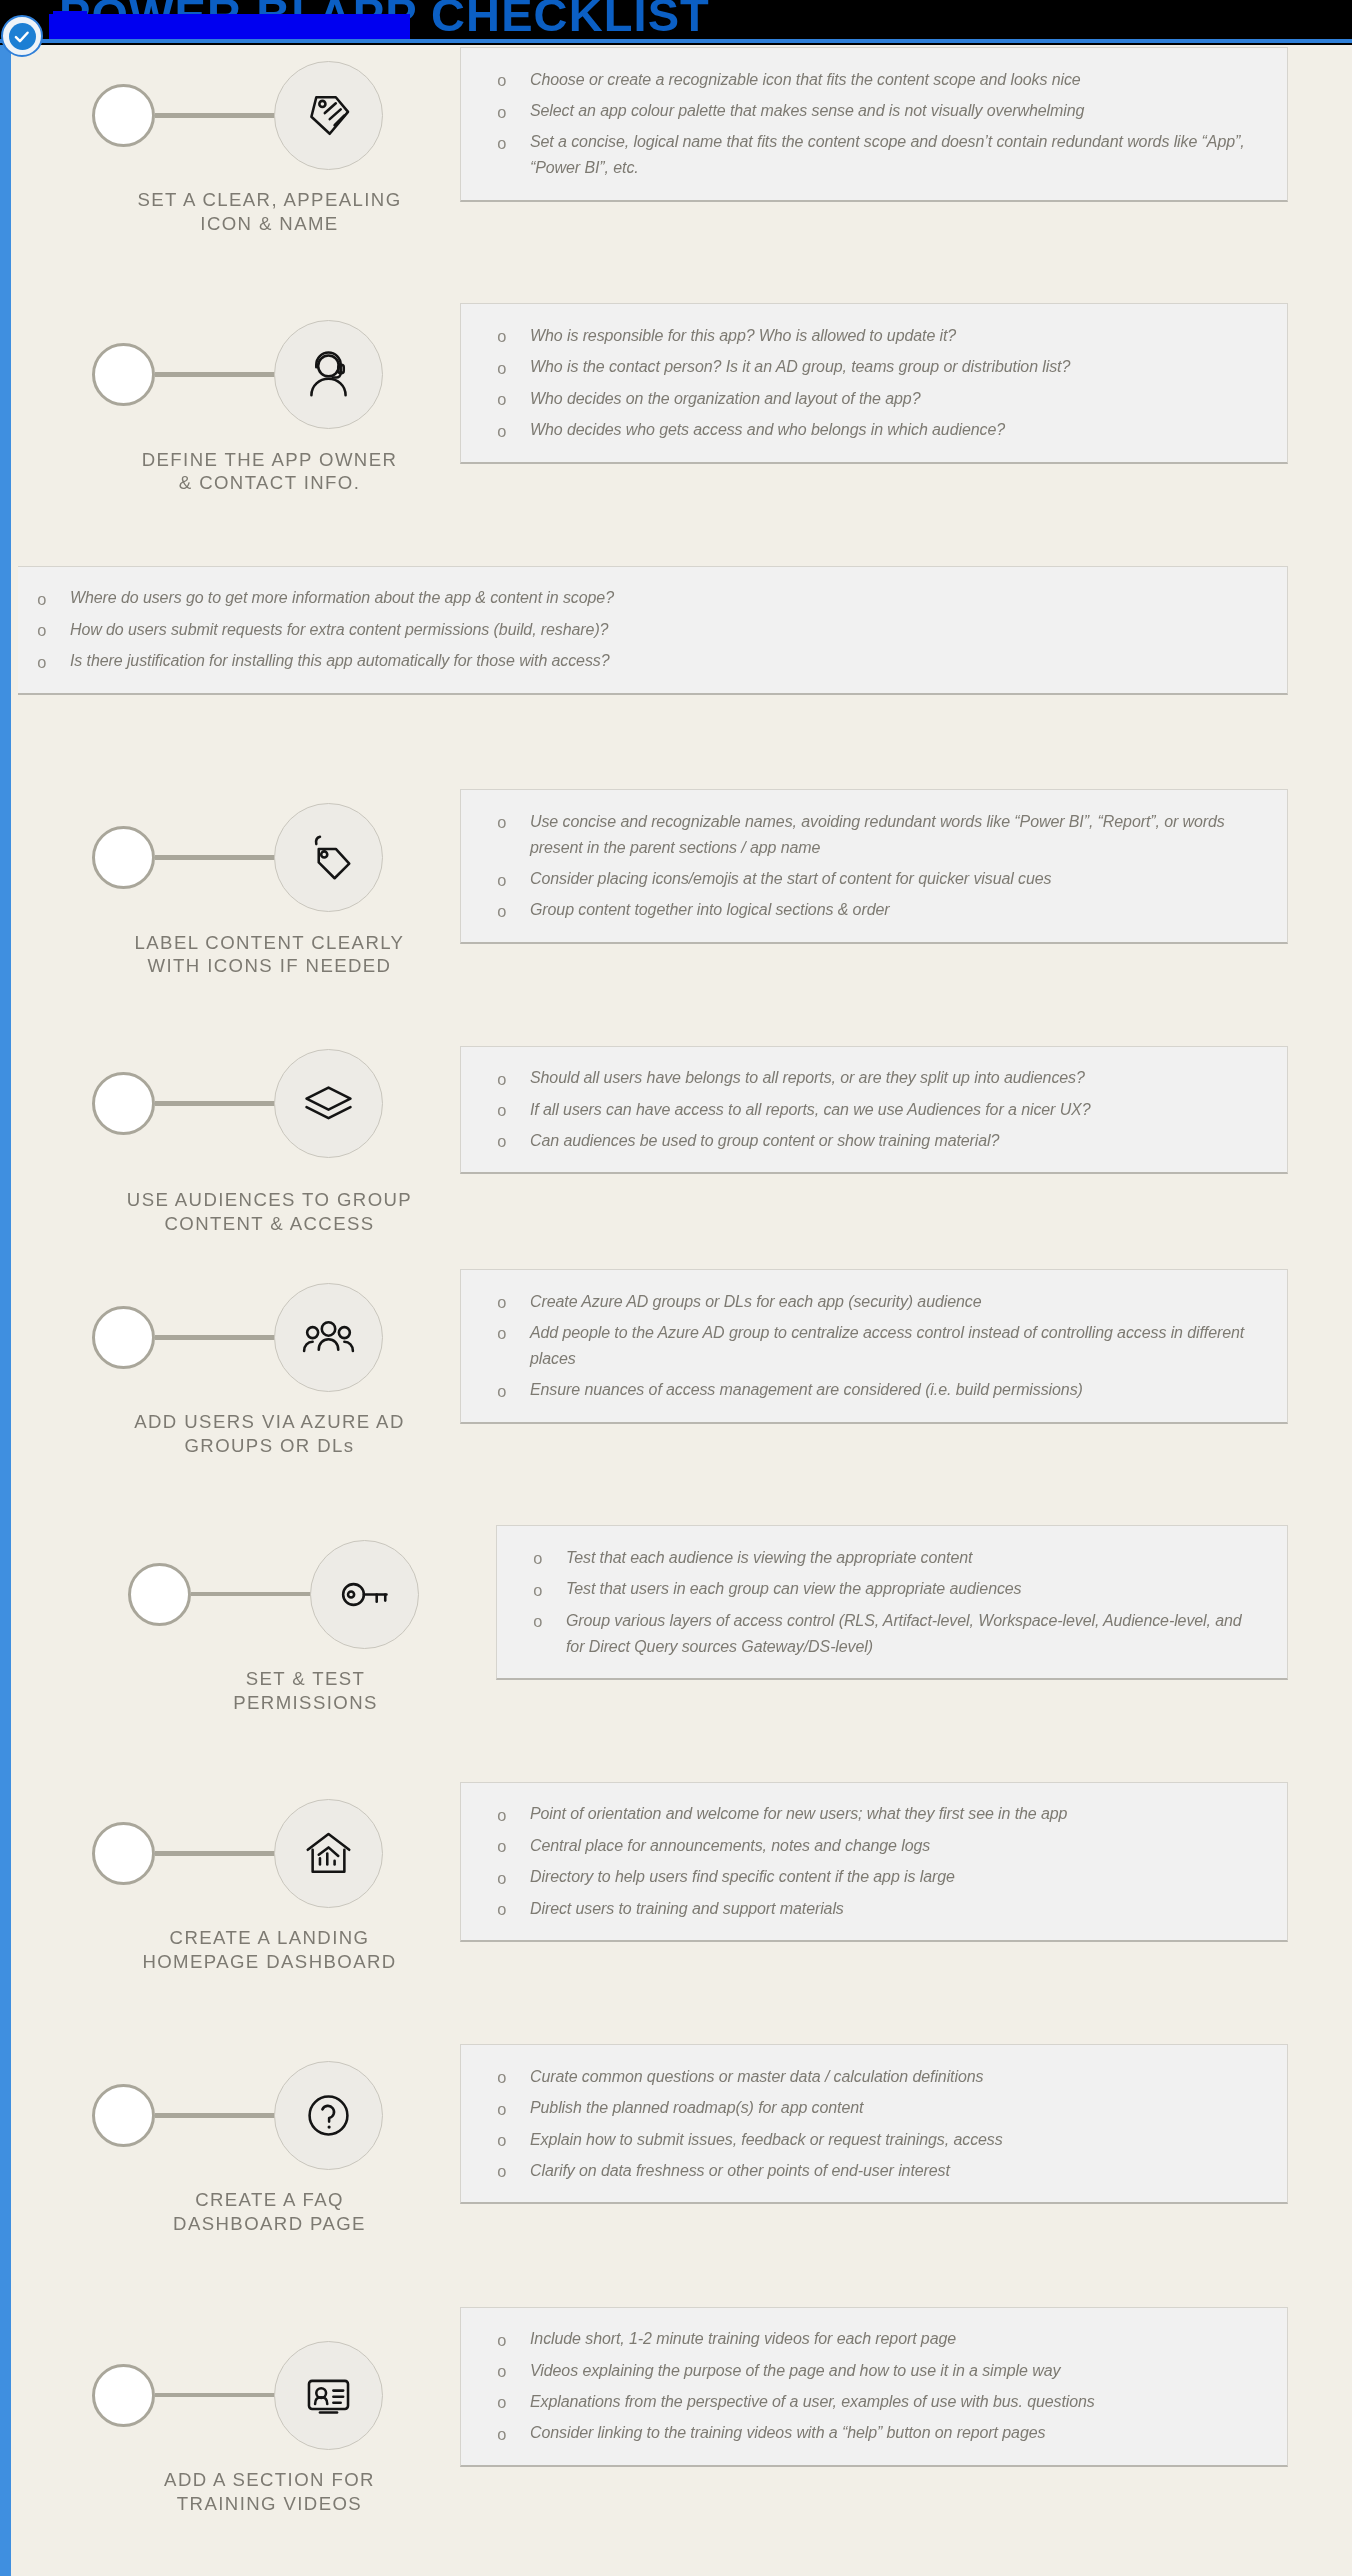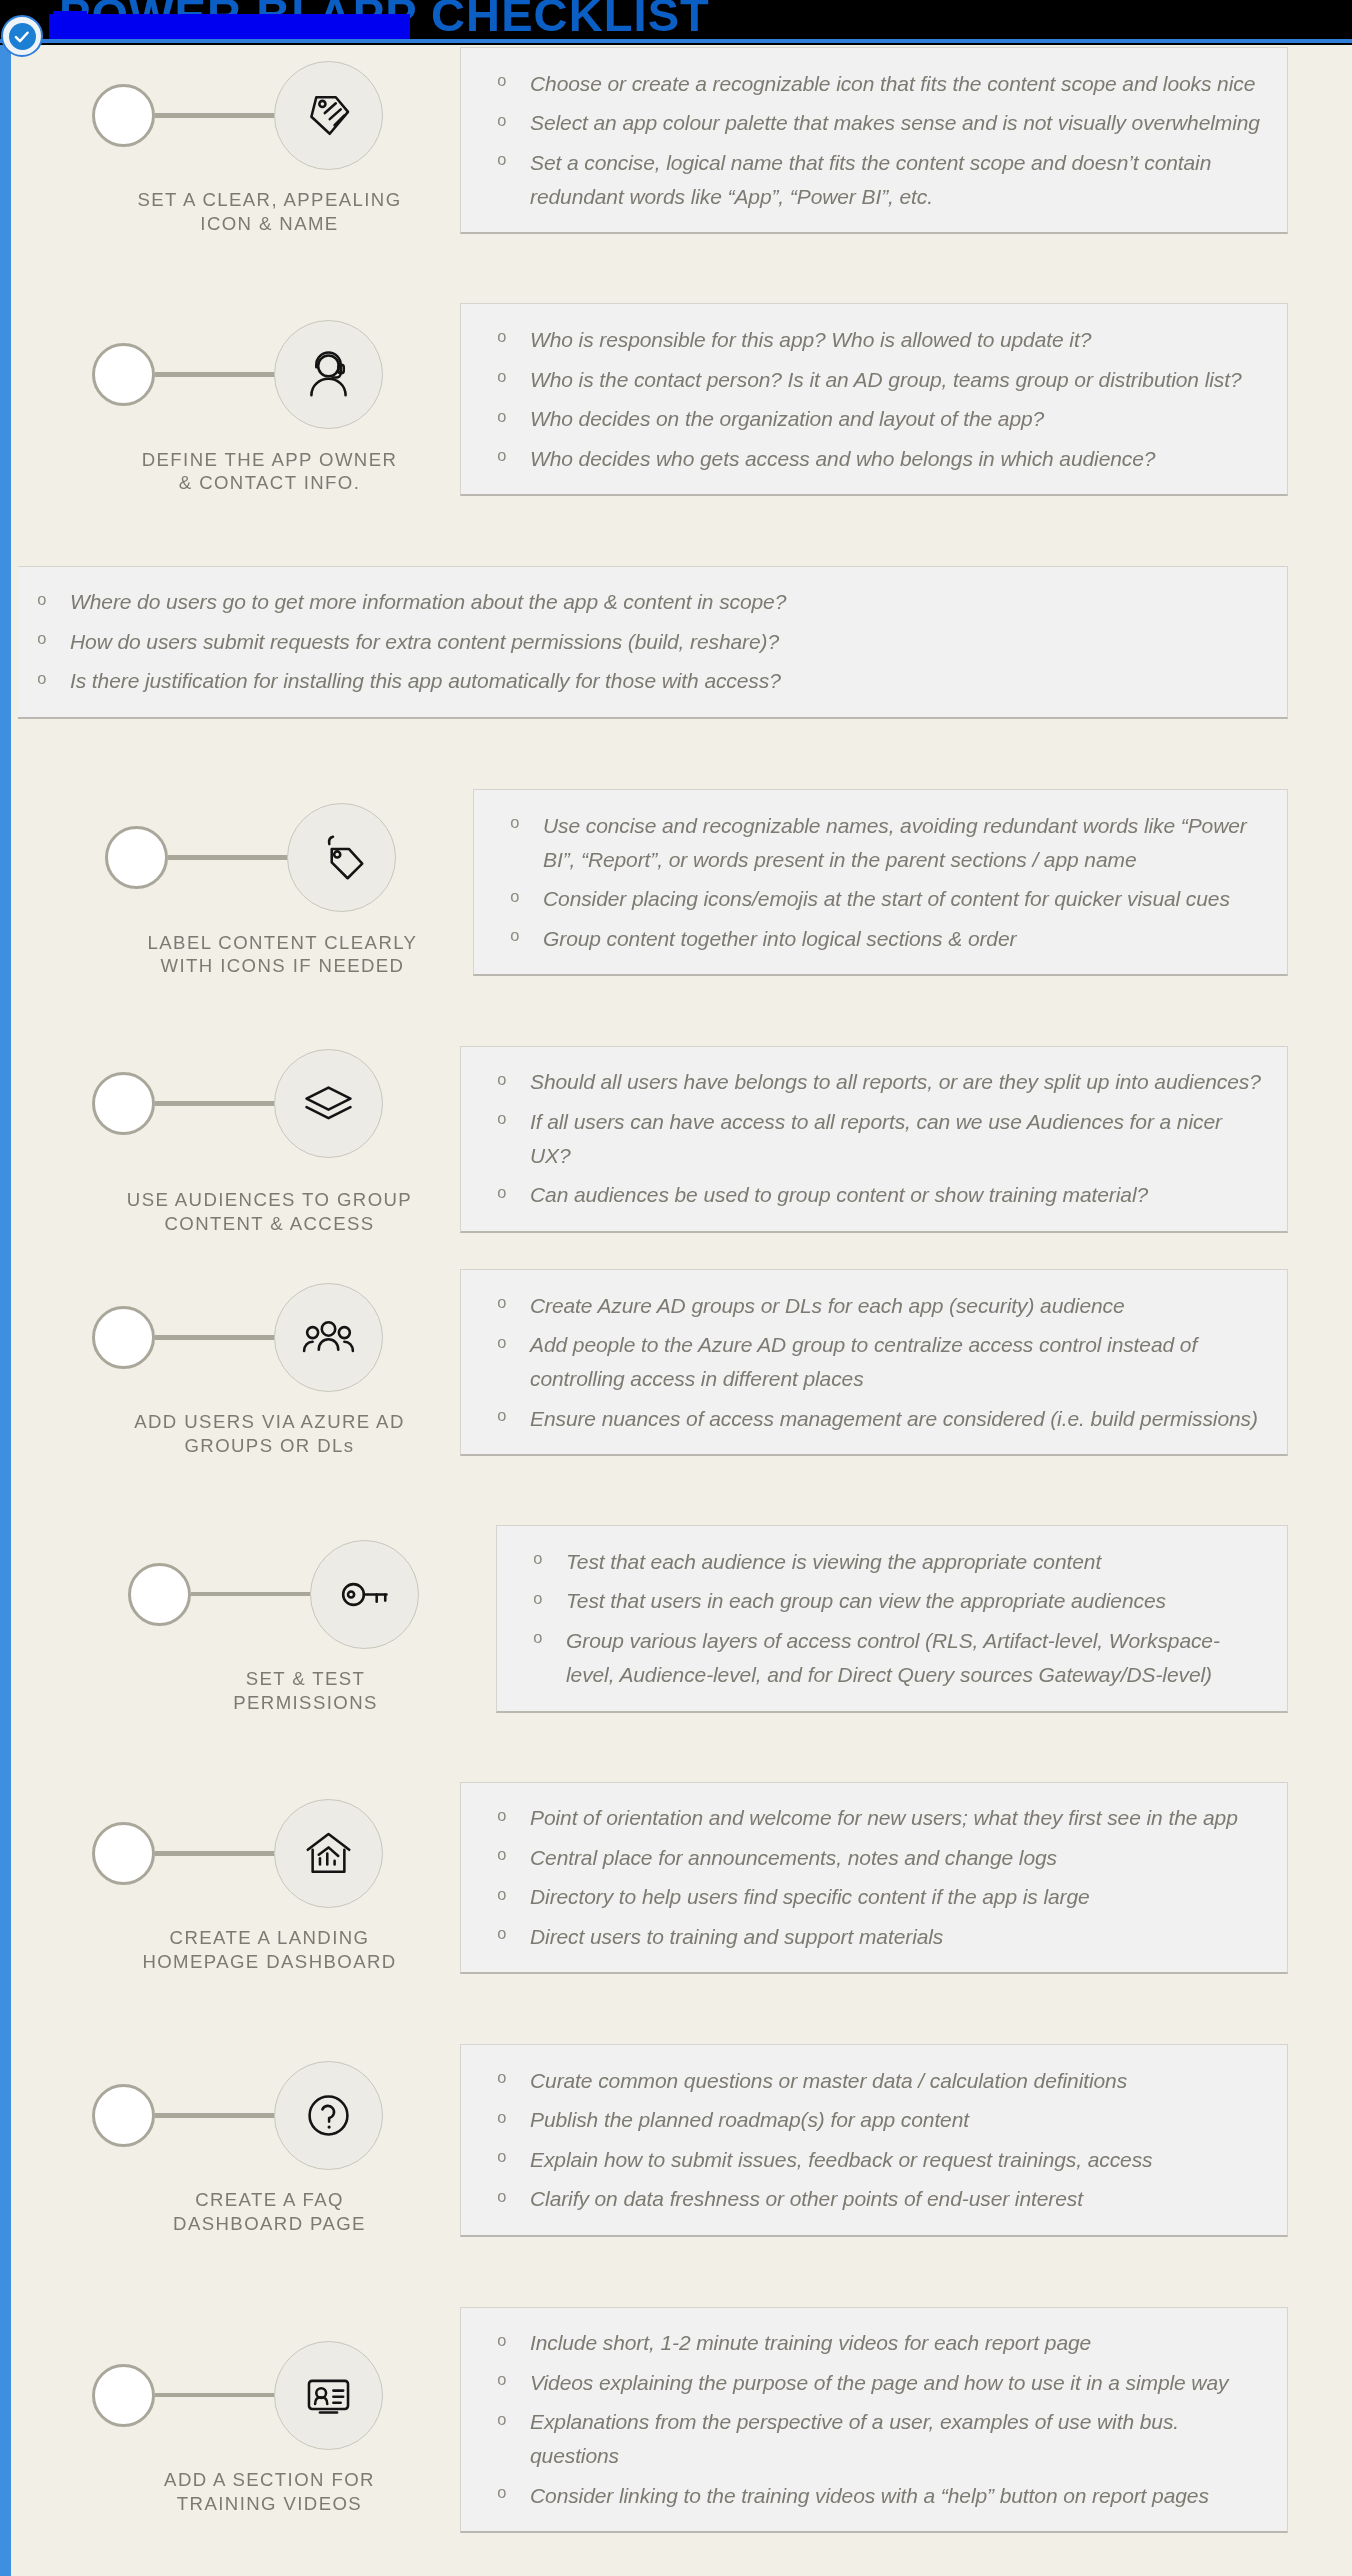--- a/index.html
+++ b/index.html
@@ -178,21 +178,21 @@
   .card {
     background: #f1f1f1;
     border: 1.1px solid #d6d4ce;
     border-bottom: 2.7px solid #b9b7b0;
     padding: 18.6px 24px 18.6px 33px;
   }
   .card ul { list-style: none; }
   .card li {
     position: relative;
     color: #7d7a72;
-    font-size: 21px;
+    font-size: 16px;
     line-height: 1.62;
     font-style: italic;
     font-family: "Liberation Sans", sans-serif;
     padding-left: 36px;
     margin-bottom: 5.5px;
     letter-spacing: -0.1px;
   }
   .card li:last-child { margin-bottom: 0; }
   .card li::before {
     content: "o";
@@ -292,21 +292,21 @@
       <div class="card">
         <ul>
           <li>Where do users go to get more information about the app &amp; content in scope?</li>
               <li>How do users submit requests for extra content permissions (build, reshare)?</li>
               <li>Is there justification for installing this app automatically for those with access?</li>
         </ul>
       </div>
     </div>
       </div>
       <div class="row" style="min-height: 252px;">
-    <div class="row-left" style="padding-top: 11.2px; margin-left: 13px;">
+    <div class="row-left" style="padding-top: 11.2px;">
       <div class="node-line" style="height: 115px;">
         <div class="checkbox-circle"></div>
         <div class="connector"></div>
         <div class="icon-circle">
           <svg width="61" height="61" viewBox="0 0 100 100">
       <path fill="none" stroke="#141414" stroke-width="4.2" stroke-linecap="round" stroke-linejoin="round" d="M30 28 q-2 -10 6 -12"></path>
       <path fill="none" stroke="#141414" stroke-width="4.2" stroke-linecap="round" stroke-linejoin="round" d="M34 36 H62 L84 60 L60 84 L34 58 Z"></path>
       <circle cx="43" cy="45" r="5" fill="none" stroke="#141414" stroke-width="4.2" stroke-linecap="round" stroke-linejoin="round"></circle>
     </svg>
         </div>

